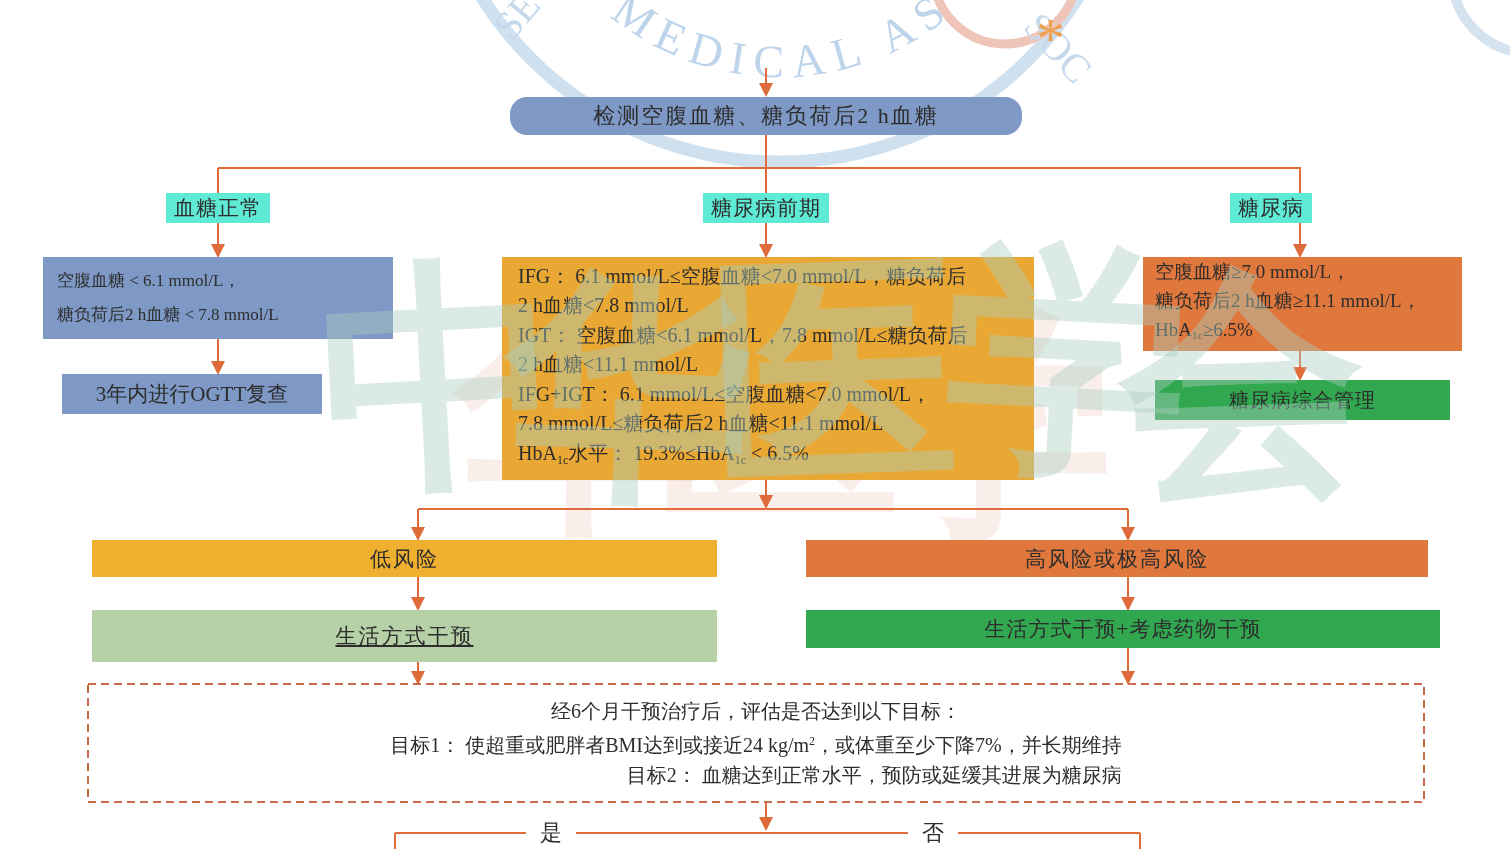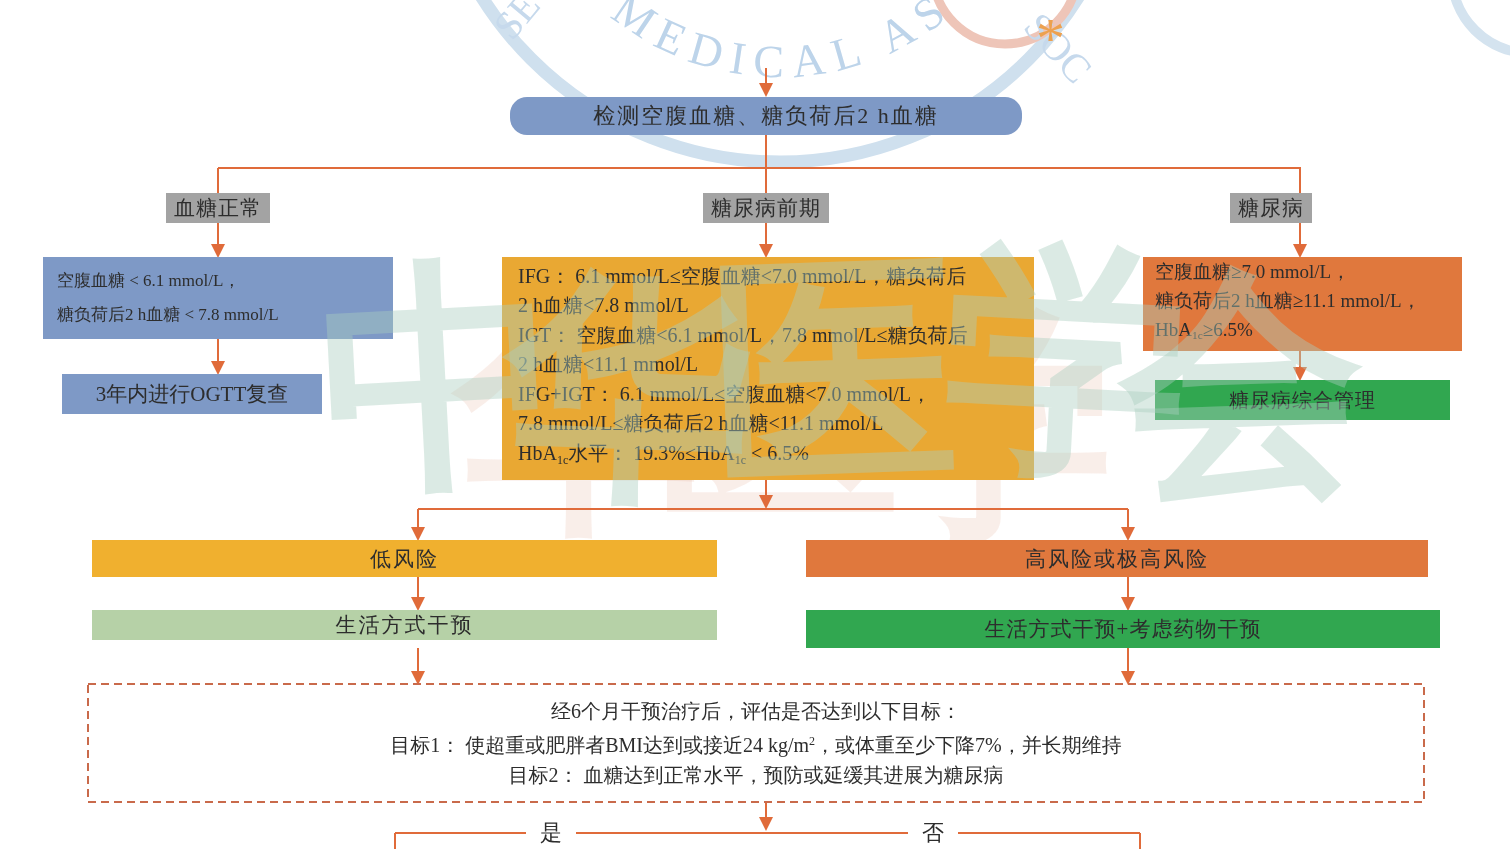--- a/index.html
+++ b/index.html
@@ -26,29 +26,29 @@
 
   #box-normal { left:43px;  top:257px; width:350px; height:82px;  padding-left:14px; font-size:17px; line-height:34px; }
   #box-pre    { left:502px; top:257px; width:532px; height:223px; padding:8px 14px 8px 16px; font-size:20px; line-height:29.5px; }
   #box-dia    { left:1143px;top:257px; width:319px; height:94px;  padding-left:12px; font-size:19px; line-height:29px; }
 
   #box-ogtt   { left:62px;  top:374px; width:260px; height:40px; font-size:21px; }
   #box-manage { left:1155px;top:380px; width:295px; height:40px; font-size:20px; letter-spacing:1px; }
 
   #bar-low      { left:92px;  top:540px; width:625px; height:37px; font-size:21px; letter-spacing:2px; }
   #bar-high     { left:806px; top:540px; width:622px; height:37px; font-size:21px; letter-spacing:2px; }
-  #bar-life     { left:92px;  top:610px; width:625px; height:30px; font-size:21px; letter-spacing:2px; }
+  #bar-life     { left:92px;  top:610px; width:625px; height:52px; font-size:21px; letter-spacing:2px;text-decoration:underline; }
   #bar-lifedrug { left:806px; top:610px; width:634px; height:38px; font-size:21px; letter-spacing:1px; }
 
   #eval-box { left:88px; top:684px; width:1336px; height:118px; font-size:20px; line-height:30px; z-index:3; }
-  #eval-box .goals { display:inline-block; text-align:center; }
+  #eval-box .goals { display:inline-block; text-align:right; }
 
   .branch-label {
     position:absolute; top:193px; height:30px; line-height:30px; z-index:4;
-    transform:translateX(-50%); background:#a3a3a3; padding:0 8px;
+    transform:translateX(-50%); background:#5eead4; padding:0 8px;
     font-size:21px; letter-spacing:1px;
   }
   #label-normal { left:218px; }
   #label-pre    { left:766px; }
   #label-dia    { left:1271px;text-align:center; }
 
   .yn-label {
     position:absolute; top:833px; transform:translate(-50%,-50%); z-index:4;
     background:#fff; padding:0 14px; font-size:22px;
   }

